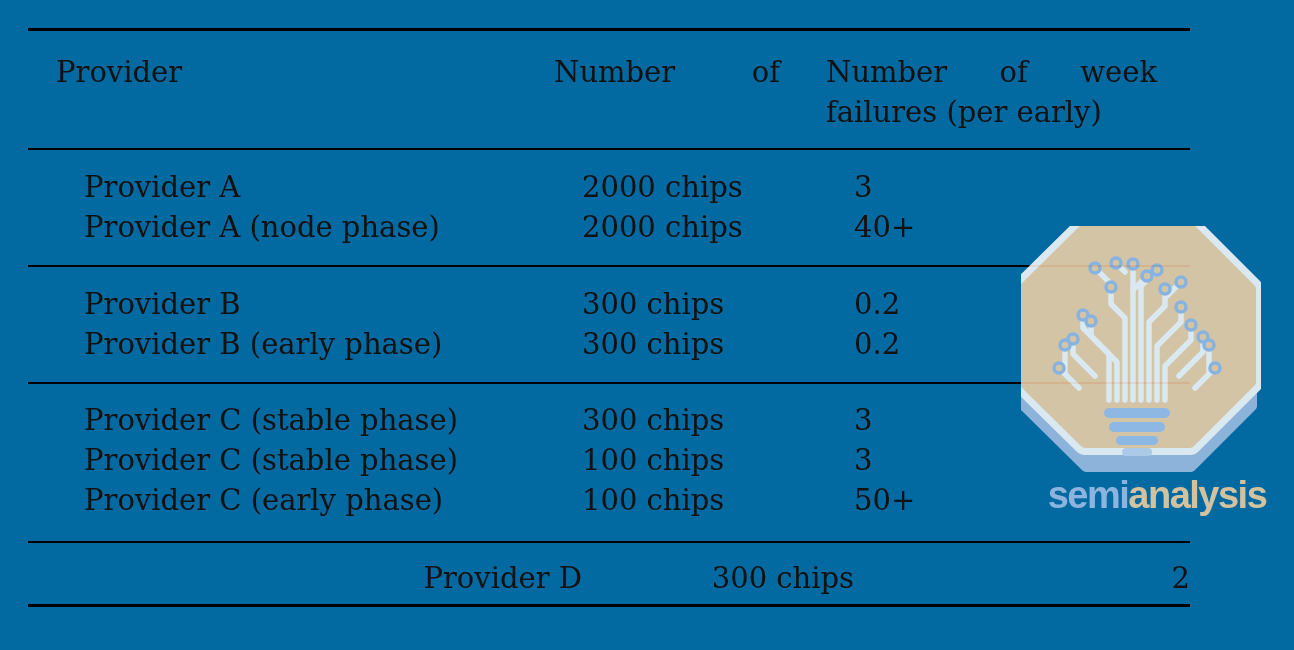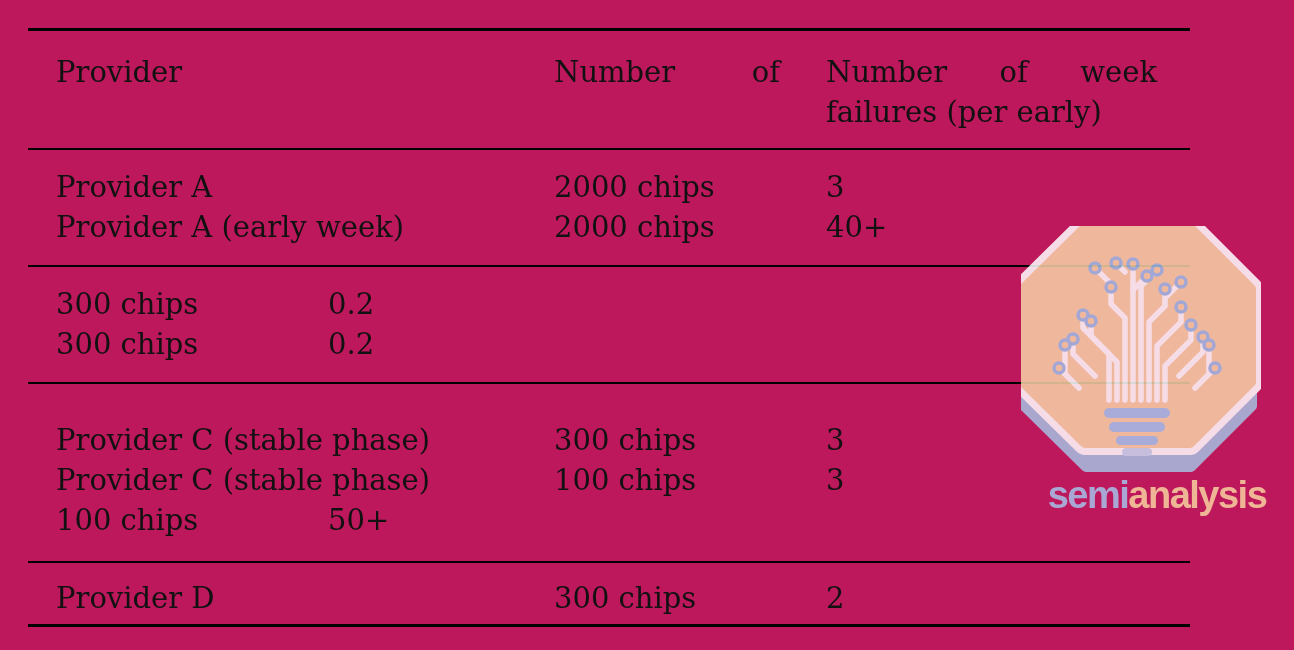--- a/index.html
+++ b/index.html
@@ -1,32 +1,32 @@
 <!DOCTYPE html>
 <html><head>
 <meta charset="utf-8">
 <style>
   html,body{margin:0;padding:0;background:#ffffff;}
   .canvas{
     position:relative;
     width:1294px;height:650px;
-    background:#be185d;
+    background:#0369a1;
     overflow:hidden;
     font-family:"DejaVu Serif","Liberation Serif",serif;
     color:#111111;
   }
   
   .tbl{position:absolute;left:28px;top:28px;width:1162px;font-size:29px;}
   .rule{width:100%;height:2px;background:#000;}
   .rule.thick{height:3px;}
   .hrow{display:flex;padding:21px 0 16px 28px;line-height:40px;}
   .group{padding:17px 0 18px 28px;line-height:40px;}
-  .group.g-c{padding:36px 0 21px 28px;}
-  .group.g-d{padding:15px 0 6px 28px;}
-  .row{display:flex;}
+  .group.g-c{padding:16px 0 21px 28px;}
+  .group.g-d{padding:15px 0 6px 28px;text-align:right;}
+  .row{display:flex;margin-left:28px;}
   .c1{width:498px;flex:none;}
   .c2{width:272px;flex:none;}
   .c3{flex:1;}
   .jline{display:flex;justify-content:space-between;text-align:right;}
   .c2 .jline{padding-right:46px;}
   .c3 .jline{padding-right:33px;}
   
   .logo{position:absolute;left:1021px;top:226px;width:240px;opacity:0.85;}
   .wordmark{
     position:absolute;top:248px;left:calc(50% + 16px);transform:translateX(-50%);
@@ -65,53 +65,56 @@
 
     <div class="rule"></div>
 
     <div class="group">
       <div class="row">
         <div class="c1">Provider A</div>
         <div class="c2">2000 chips</div>
         <div class="c3">3</div>
       </div>
       <div class="row">
-        <div class="c1">Provider A (early week)</div>
+        <div class="c1">Provider A (node phase)</div>
         <div class="c2">2000 chips</div>
         <div class="c3">40+</div>
       </div>
     </div>
 
     <div class="rule"></div>
 
     <div class="group">
       <div class="row">
+        <div class="c1">Provider B</div>
         <div class="c2">300 chips</div>
         <div class="c3">0.2</div>
       </div>
       <div class="row">
+        <div class="c1">Provider B (early phase)</div>
         <div class="c2">300 chips</div>
         <div class="c3">0.2</div>
       </div>
     </div>
 
     <div class="rule"></div>
 
     <div class="group g-c">
       <div class="row">
         <div class="c1">Provider C (stable phase)</div>
         <div class="c2">300 chips</div>
         <div class="c3">3</div>
       </div>
       <div class="row">
         <div class="c1">Provider C (stable phase)</div>
         <div class="c2">100 chips</div>
         <div class="c3">3</div>
       </div>
       <div class="row">
+        <div class="c1">Provider C (early phase)</div>
         <div class="c2">100 chips</div>
         <div class="c3">50+</div>
       </div>
     </div>
 
     <div class="rule"></div>
 
     <div class="group g-d">
       <div class="row">
         <div class="c1">Provider D</div>

